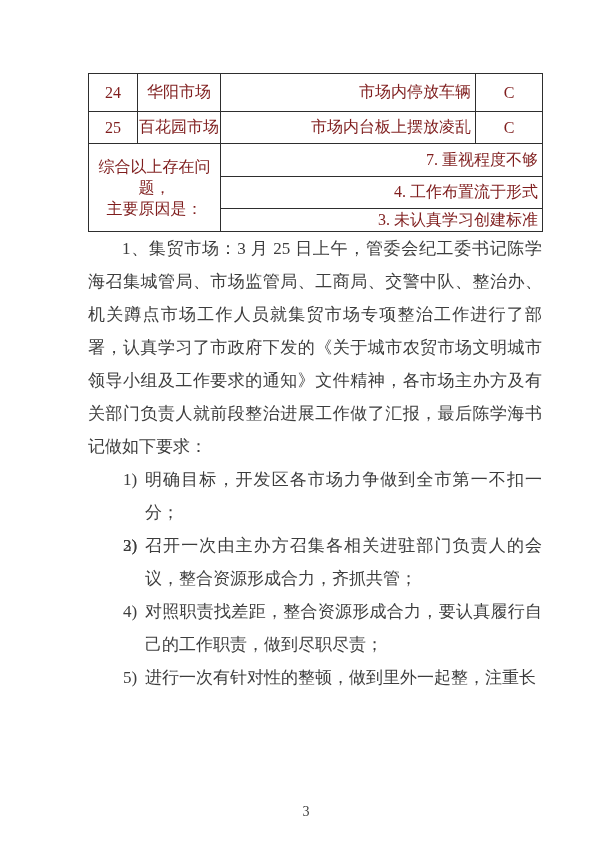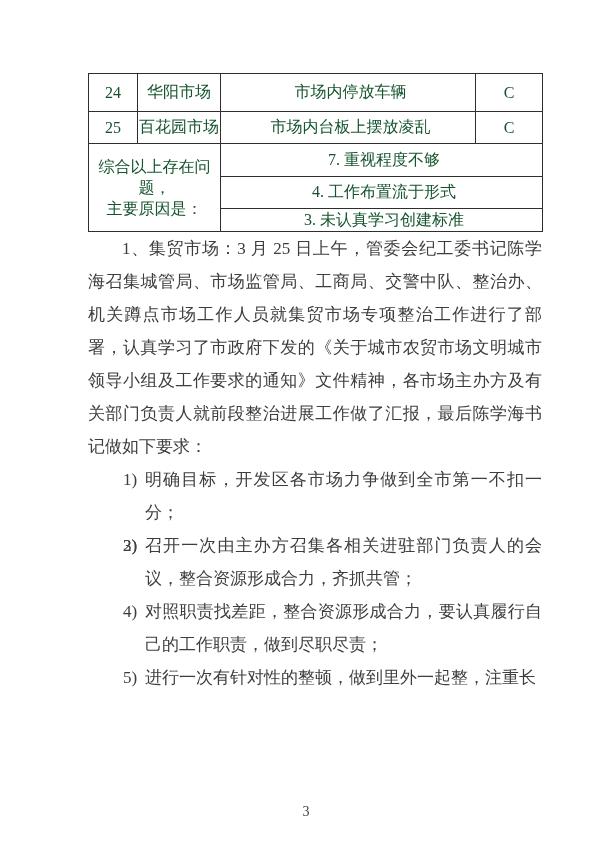--- a/index.html
+++ b/index.html
@@ -20,31 +20,31 @@
     left: 88px; top: 73px;
     width: 454px;
   }
 
   
   table.grid {
     border-collapse: collapse;
     table-layout: fixed;
     width: 454px;
     font-size: 16px;
-    color: #14532d;
+    color: #7f1d1d;
   }
   table.grid td {
     border: 1px solid #2e2e2e;
     padding: 0;
     text-align: center;
     vertical-align: middle;
     overflow: hidden;
   }
   table.grid td.cell-left {
-    text-align: center;
+    text-align: right;
     padding-left: 9px;
     padding-right: 4px;
   }
   td.summary-label {
     text-align: center;
     font-size: 16px;
     line-height: 21px;
   }
 
   

